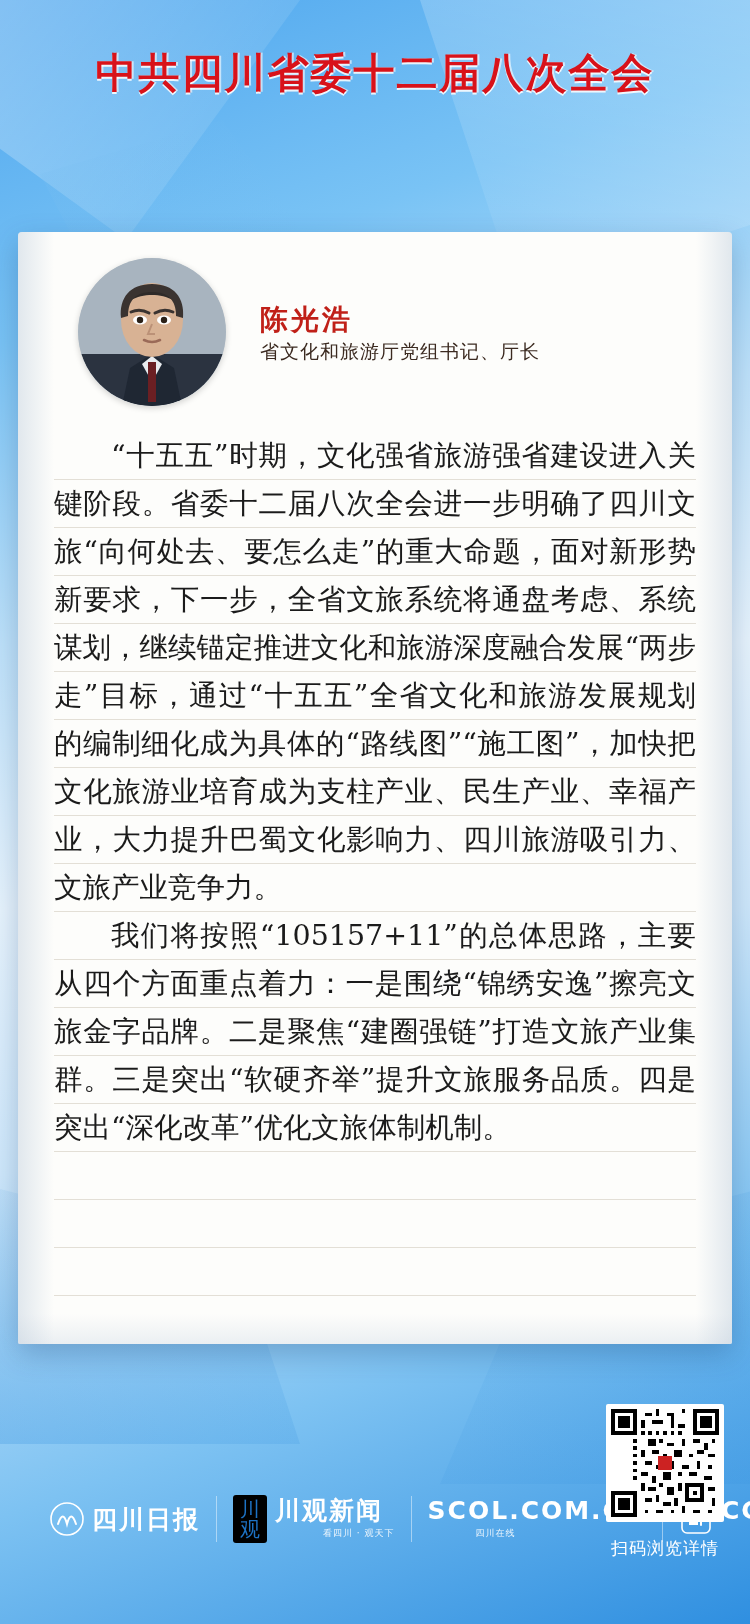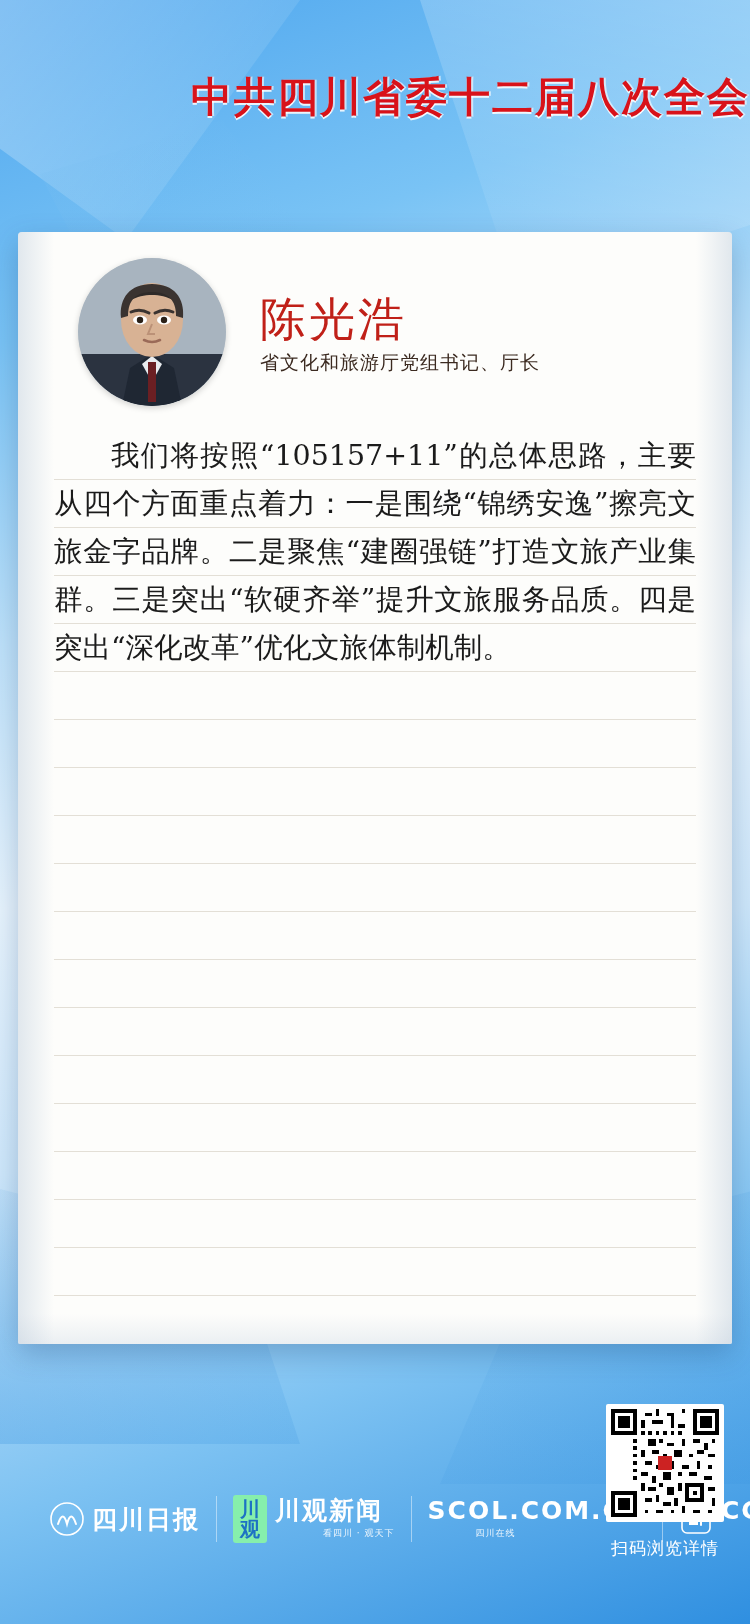--- a/index.html
+++ b/index.html
@@ -30,22 +30,22 @@
   .f5 { bottom: 180px; left: -20px; width: 320px; height: 260px;
         background: linear-gradient(20deg, rgba(60,150,225,.55), rgba(255,255,255,0));
         clip-path: polygon(0 0, 80% 25%, 100% 100%, 0 100%); }
   .f6 { bottom: 140px; right: -30px; width: 340px; height: 300px;
         background: linear-gradient(320deg, rgba(60,150,225,.5), rgba(255,255,255,0));
         clip-path: polygon(100% 0, 100% 100%, 0 100%, 30% 20%); }
 
   
   .header {
     position: relative;
-    padding-top: 72px;
-    text-align: right;
+    padding-top: 48px;
+    text-align: center;
     z-index: 3;
   }
   .title-line1 {
     font-family: "DejaVu Sans", sans-serif;
     font-weight: 700;
     font-size: 41px;
     letter-spacing: 2px;
     color: #d8121a;
     text-shadow: 0 2px 0 rgba(255,255,255,.85), 2px 0 0 rgba(255,255,255,.6);
     line-height: 1.25;
@@ -98,22 +98,22 @@
     overflow: hidden;
     flex: 0 0 auto;
     box-shadow: 0 2px 6px rgba(0,0,0,.18);
     background: #b9c3cc;
     position: relative;
   }
   .avatar svg { display: block; width: 100%; height: 100%; }
   .who { margin-left: 34px; padding-top: 4px; }
   .person-name {
     font-family: "DejaVu Sans", sans-serif;
-    font-weight: 400;
-    font-size: 46px;
+    font-weight: 700;
+    font-size: 28px;
     letter-spacing: 3px;
     color: #c02018;
     line-height: 1.2;
   }
   .person-title {
     margin-top: 2px;
     font-family: "DejaVu Sans", sans-serif;
     font-size: 19px;
     letter-spacing: 1px;
     color: #3b2a20;
@@ -184,23 +184,23 @@
     margin-left: 48px;
   }
   .logo-col { display: flex; flex-direction: column; justify-content: flex-start; }
   .mark {
     width: 34px; height: 34px;
     margin-right: 8px;
     flex: 0 0 auto;
   }
   .mark svg { width: 100%; height: 100%; display: block; }
   .badge {
-    background: #86efac;
+    background: #000000;
     color: #1d72c4;
-    font-weight: 700;
+    font-weight: 400;
     font-size: 20px;
     padding: 4px 7px;
     border-radius: 3px;
     margin-right: 8px;
     font-family: "DejaVu Sans", sans-serif;
     line-height: 1;
   }
   .qr-wrap {
     position: absolute;
     right: 26px;
@@ -286,20 +286,21 @@
     <div class="line-row"></div>
     <div class="line-row"></div>
     <div class="line-row"></div>
     <div class="line-row"></div>
     <div class="line-row"></div>
     <div class="line-row"></div>
     <div class="line-row"></div>
     <div class="line-row"></div>
 
     <div class="body-text">
+      <p>“十五五”时期，文化强省旅游强省建设进入关键阶段。省委十二届八次全会进一步明确了四川文旅“向何处去、要怎么走”的重大命题，面对新形势新要求，下一步，全省文旅系统将通盘考虑、系统谋划，继续锚定推进文化和旅游深度融合发展“两步走”目标，通过“十五五”全省文化和旅游发展规划的编制细化成为具体的“路线图”“施工图”，加快把文化旅游业培育成为支柱产业、民生产业、幸福产业，大力提升巴蜀文化影响力、四川旅游吸引力、文旅产业竞争力。</p>
       <p>我们将按照“105157+11”的总体思路，主要从四个方面重点着力：一是围绕“锦绣安逸”擦亮文旅金字品牌。二是聚焦“建圈强链”打造文旅产业集群。三是突出“软硬齐举”提升文旅服务品质。四是突出“深化改革”优化文旅体制机制。</p>
     </div>
   </div>
 </div>
 
 <div class="footer">
 
   <div class="logos">
 
     <div class="logo">

